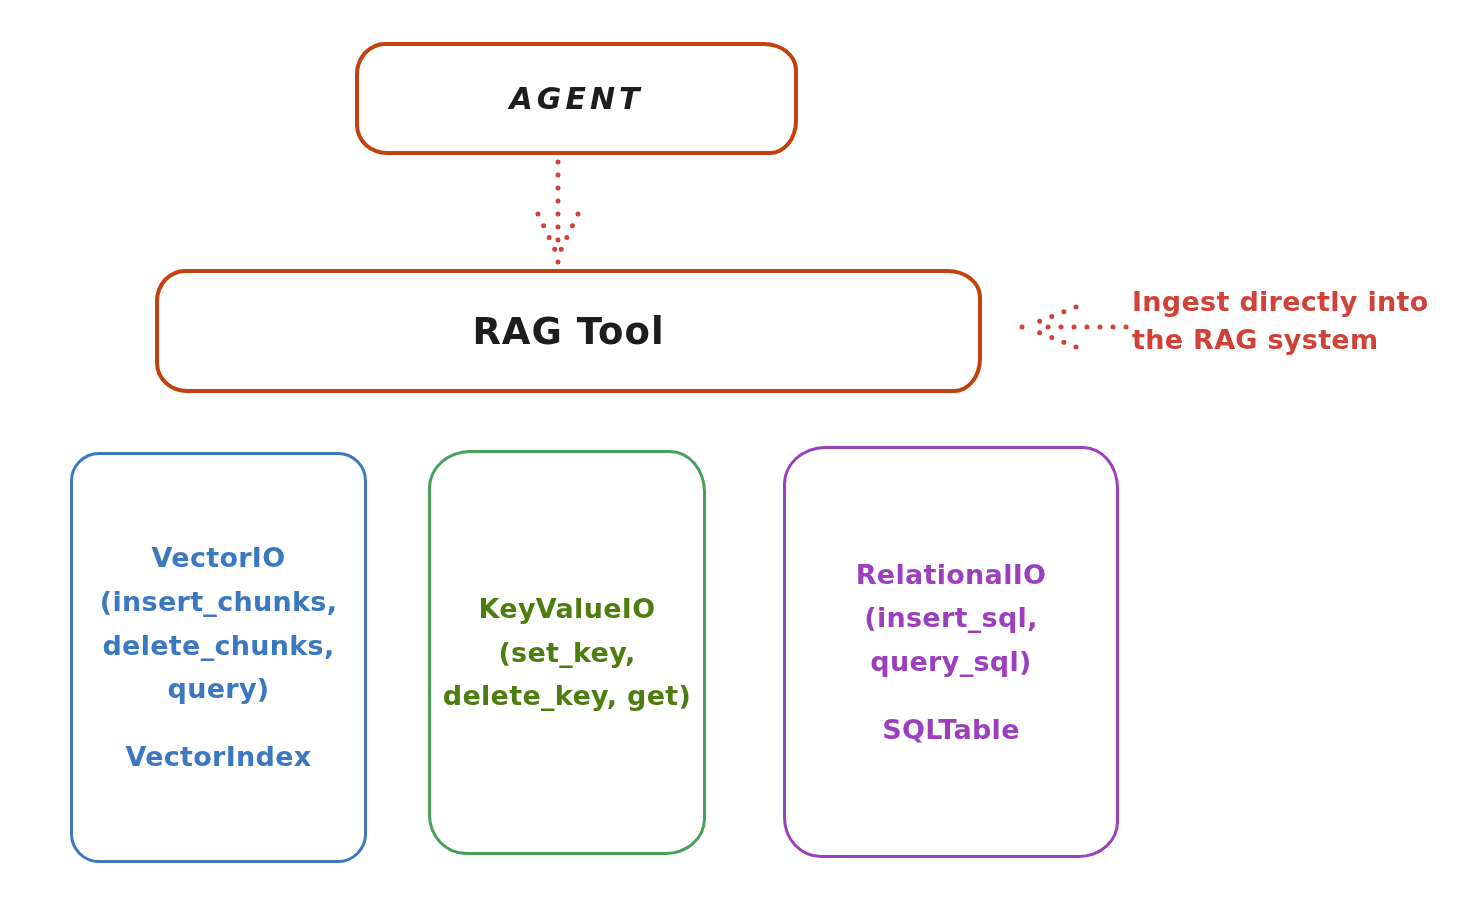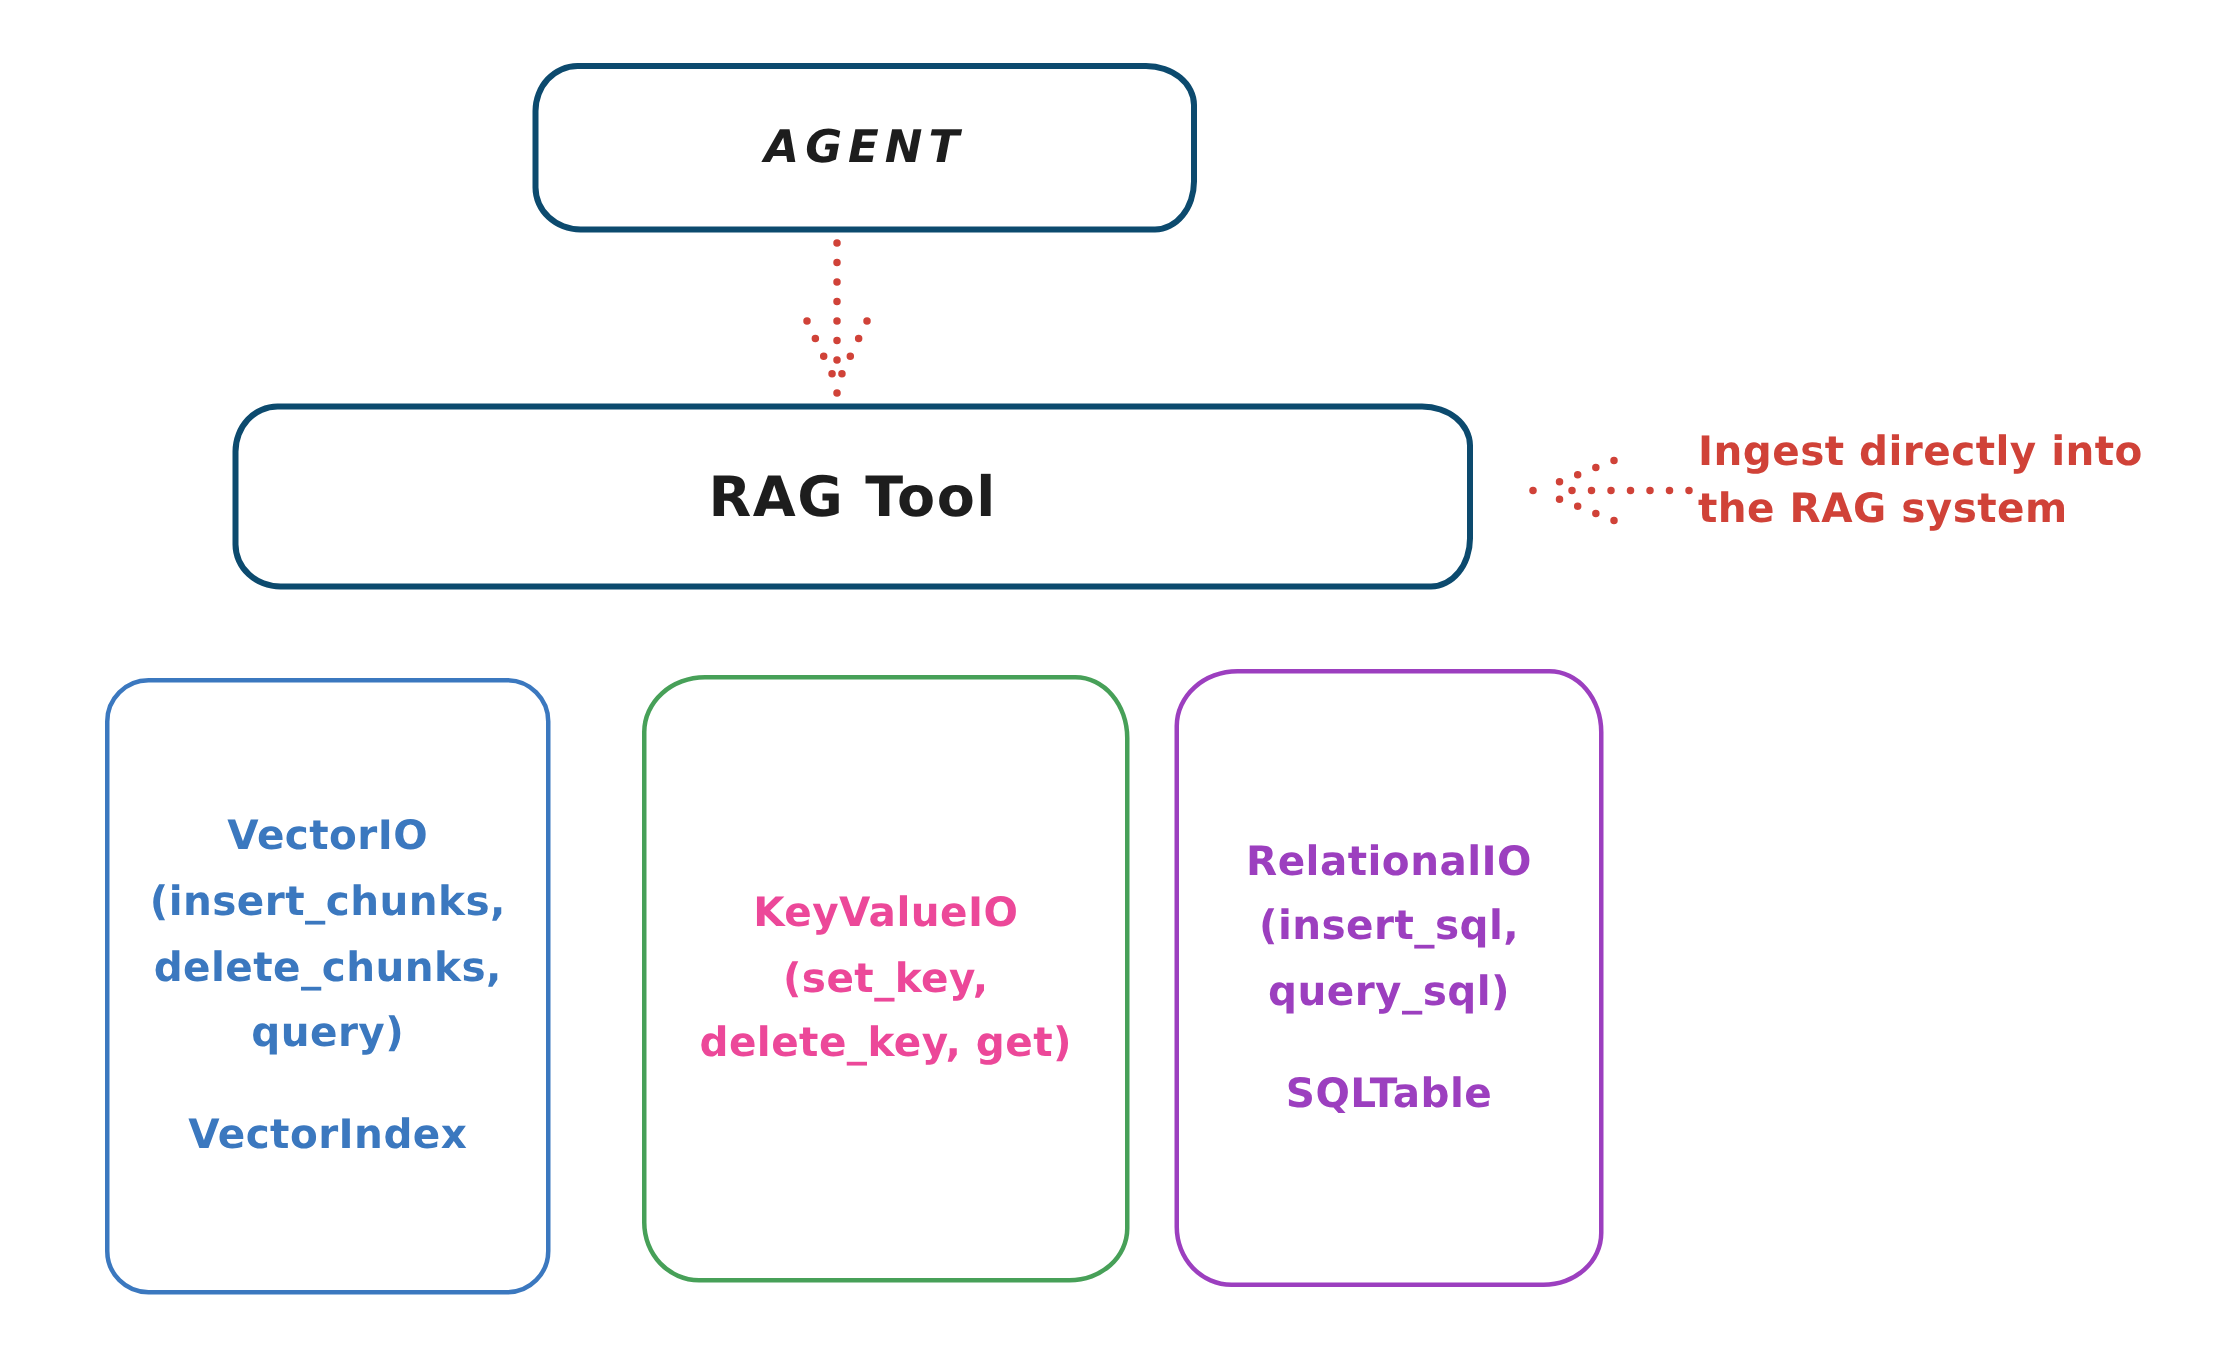--- a/index.html
+++ b/index.html
@@ -19,21 +19,21 @@
     position: absolute;
     box-sizing: border-box;
     background: #ffffff;
     display: flex;
     align-items: center;
     justify-content: center;
     text-align: center;
   }
   
   .node.black {
-    border: 4px solid #0c4a6e;
+    border: 4px solid #c2410c;
     color: #1d1d1d;
     border-radius: 30px 34px 28px 32px / 32px 28px 34px 30px;
   }
   .agent-box {
     left: 355px; top: 42px; width: 443px; height: 113px;
     font-size: 30px; font-weight: 700; font-style: italic; letter-spacing: 4px;
   }
   .rag-box {
     left: 155px; top: 269px; width: 827px; height: 124px;
     font-size: 37px; font-weight: 600; letter-spacing: 1px;
@@ -44,22 +44,22 @@
     border-style: solid;
     border-radius: 42px 36px 40px 38px / 38px 42px 36px 40px;
     flex-direction: column;
     font-size: 27px;
     font-weight: 600;
     line-height: 1.62;
     letter-spacing: 0.3px;
   }
   .backend .index-label { margin-top: 24px; }
   .vector-box     { left: 70px;  top: 452px; width: 297px; height: 411px; border-color: #3b78bf; color: #3b78bf; border-radius: 29px; }
-  .keyvalue-box   { left: 428px; top: 450px; width: 325px; height: 405px; border-color: #47a058; color: #ec4899; }
-  .relational-box { left: 783px; top: 446px; width: 286px; height: 412px; border-color: #9c3fbf; color: #9c3fbf; }
+  .keyvalue-box   { left: 428px; top: 450px; width: 278px; height: 405px; border-color: #47a058; color: #4d7c0f; }
+  .relational-box { left: 783px; top: 446px; width: 336px; height: 412px; border-color: #9c3fbf; color: #9c3fbf; }
   
   .annotation {
     position: absolute;
     left: 1132px; top: 283px; width: 352px;
     color: #d04238;
     font-size: 27px;
     font-weight: 700;
     text-align: left;
     line-height: 1.4;
     letter-spacing: 0.3px;

